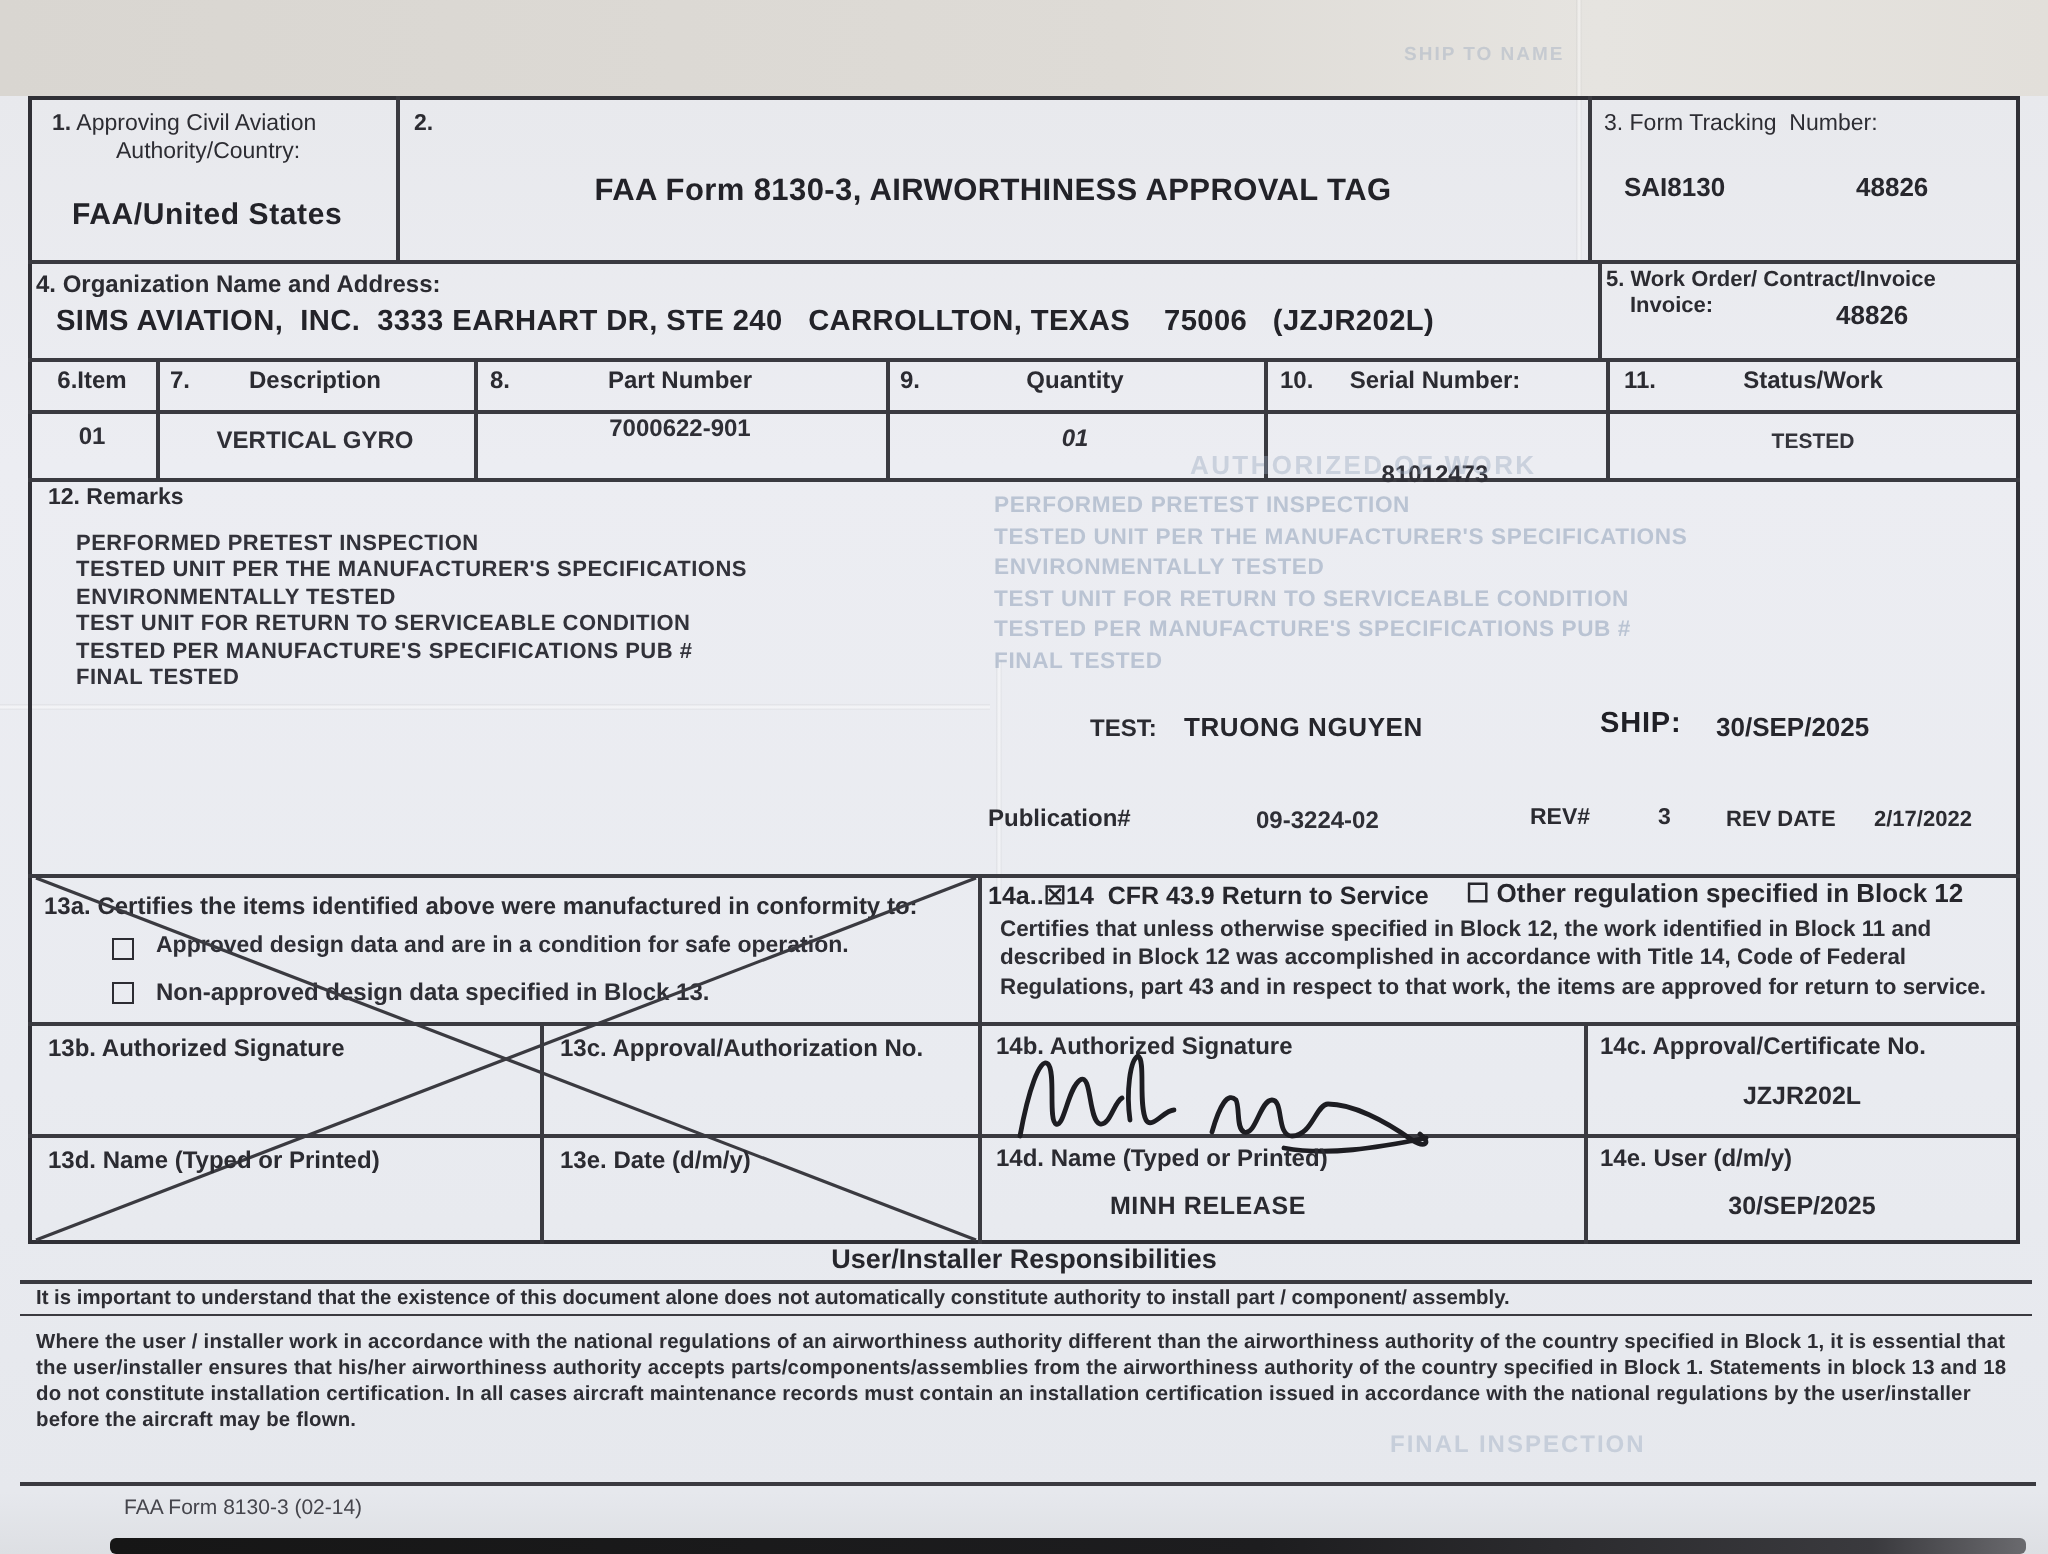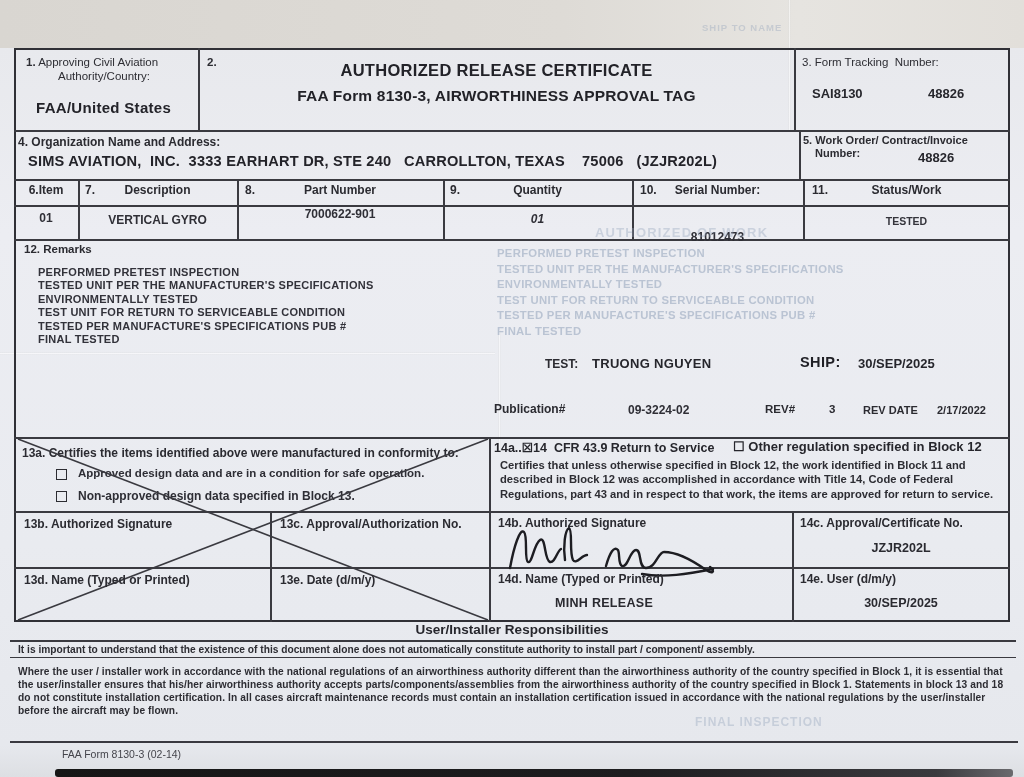--- a/index.html
+++ b/index.html
@@ -68,32 +68,31 @@
   <div class="vline" style="left:792px;top:511px;height:111px;"></div>
 
   <div class="abs lbl" style="left:26px;top:56px;">
     <span class="bold">1.</span>
     <span>Approving Civil Aviation</span>
   </div>
   <div class="abs lbl" style="left:58px;top:70px;">Authority/Country:</div>
   <div class="abs" style="left:36px;top:99px;font-size:15px;font-weight:bold;color:#232329;letter-spacing:.3px;">FAA/United States</div>
 
   <div class="abs lblb" style="left:207px;top:56px;">2.</div>
-  <div class="abs big" style="left:199px;top:61px;width:595px;text-align:center;">AUTHORIZED RELEASE CERTIFICATE</div>
   <div class="abs big2" style="left:199px;top:87px;width:595px;text-align:center;">FAA Form 8130-3, AIRWORTHINESS APPROVAL TAG</div>
 
   <div class="abs lbl pre" style="left:802px;top:56px;">3. Form Tracking  Number:</div>
   <div class="abs val" style="left:812px;top:86px;">SAI8130</div>
   <div class="abs val" style="left:928px;top:86px;">48826</div>
 
   <div class="abs" style="left:18px;top:135px;font-size:12px;font-weight:bold;color:#2b2b31;">4. Organization  Name and Address:</div>
   <div class="abs pre" style="left:28px;top:153px;font-size:14.6px;font-weight:bold;color:#232329;letter-spacing:.2px;">SIMS AVIATION,  INC.  3333 EARHART DR, STE 240   CARROLLTON, TEXAS    75006   (JZJR202L)</div>
 
   <div class="abs" style="left:803px;top:134px;font-size:11px;font-weight:bold;color:#2b2b31;">5. Work Order/ Contract/Invoice</div>
-  <div class="abs" style="left:815px;top:147px;font-size:11px;font-weight:bold;color:#2b2b31;">Number:</div>
+  <div class="abs" style="left:815px;top:147px;font-size:11px;font-weight:bold;color:#2b2b31;">Invoice:</div>
   <div class="abs val" style="left:918px;top:150px;">48826</div>
 
   <div class="abs hdr" style="left:14px;top:183px;width:64px;"><span>6.</span><span>Item</span></div>
   <div class="abs cellnum" style="left:85px;top:183px;">7.</div>
   <div class="abs hdr" style="left:78px;top:183px;width:159px;">Description</div>
   <div class="abs cellnum" style="left:245px;top:183px;">8.</div>
   <div class="abs hdr" style="left:237px;top:183px;width:206px;">Part Number</div>
   <div class="abs cellnum" style="left:450px;top:183px;">9.</div>
   <div class="abs hdr" style="left:443px;top:183px;width:189px;">Quantity</div>
   <div class="abs cellnum" style="left:640px;top:183px;">10.</div>

